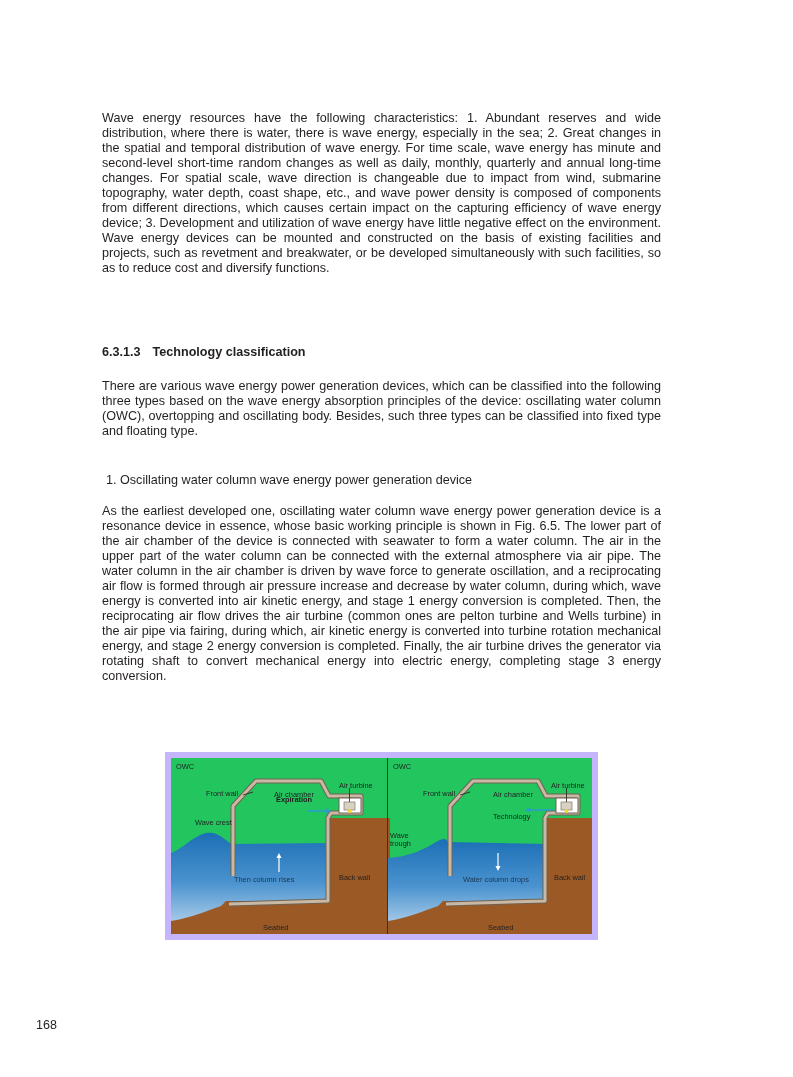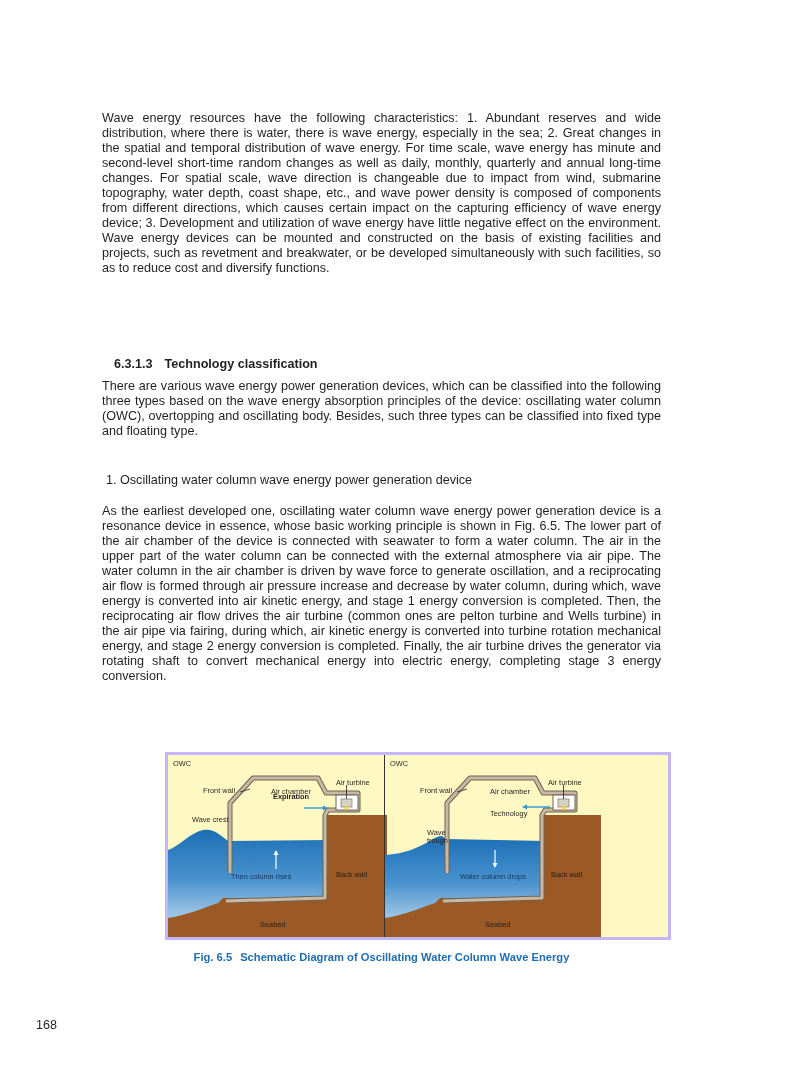--- a/index.html
+++ b/index.html
@@ -1,24 +1,24 @@
 <!DOCTYPE html>
 <html><head>
 <meta charset="utf-8">
 <style>
   html, body { margin: 0; padding: 0; background: #ffffff; }
   body { width: 793px; height: 1077px; position: relative; overflow: hidden;
          font-family: "Liberation Sans", sans-serif; color: #231f20; }
   .para { position: absolute; left: 102px; width: 559px; font-size: 12.6px; line-height: 15px;
           text-align: justify; margin: 0; }
-  .heading { position: absolute; left: 102px; font-size: 12.6px; font-weight: bold; margin: 12px; }
+  .heading { position: absolute; left: 102px; font-size: 12.6px; font-weight: bold; margin: 0; }
   .heading .num { margin-right: 12px; }
   .subheading { position: absolute; left: 102px; font-size: 12.6px; margin: 4px; }
-  .figure { position: absolute; left: 165px; top: 752px; width: 506px; height: 188px;
-            border: 3px solid #c4b5fd; box-sizing: border-box; overflow: hidden; background: #fef9c3; }
+  .figure { position: absolute; left: 165px; top: 752px; width: 433px; height: 188px;
+            border: 6px solid #c4b5fd; box-sizing: border-box; overflow: hidden; background: #22c55e; }
   .panel { position: absolute; top: 0; width: 216px; height: 186px; }
   .panel.left { left: 0; }
   .panel.right { left: 216px; border-left: 1px solid #333; }
   .panel svg { position: absolute; left: 0; top: 0; }
   .lbl { position: absolute; font-size: 7.4px; color: #231f20; white-space: nowrap; line-height: 8px; }
   .lbl.w { color: #1a3550; }
   .caption { position: absolute; left: 165px; width: 433px; top: 950px; text-align: center;
              font-size: 11.2px; font-weight: bold; color: #1f6db3; line-height: 15px; }
   .caption .fignum { margin-right: 8px; }
   .pagenum { position: absolute; left: 36px; top: 1018px; font-size: 12.5px; }
@@ -113,24 +113,23 @@
       <polygon points="137,52 142,49.5 142,54.5" fill="#2a9ad6"></polygon>
 
       <line x1="110" y1="95" x2="110" y2="110" stroke="#fff" stroke-width="1.2"></line>
       <polygon points="110,113 107.5,108 112.5,108" fill="#fff"></polygon>
     </svg>
     <span class="lbl" style="left:5px;top:5px;">OWC</span>
     <span class="lbl" style="left:35px;top:32px;">Front wall</span>
     <span class="lbl" style="left:105px;top:33px;">Air chamber</span>
     <span class="lbl" style="left:163px;top:24px;">Air turbine</span>
     <span class="lbl" style="left:105px;top:55px;">Technology</span>
-    <span class="lbl" style="left:2px;top:74px;width:26px;white-space:normal;padding-left:40px;">Wave trough</span>
+    <span class="lbl" style="left:2px;top:74px;width:26px;white-space:normal;">Wave trough</span>
     <span class="lbl w" style="left:75px;top:118px;">Water column drops</span>
     <span class="lbl" style="left:166px;top:116px;">Back wall</span>
     <span class="lbl" style="left:100px;top:166px;">Seabed</span>
   </div>
 </div>
 
 <div class="caption">
-  <div><span class="fignum">Fig. 6.5</span><span>Schematic Diagram of Oscillating Water Column Wave Energy</span></div>
 </div>
 
 <div class="pagenum">168</div>
 
 </body></html>

